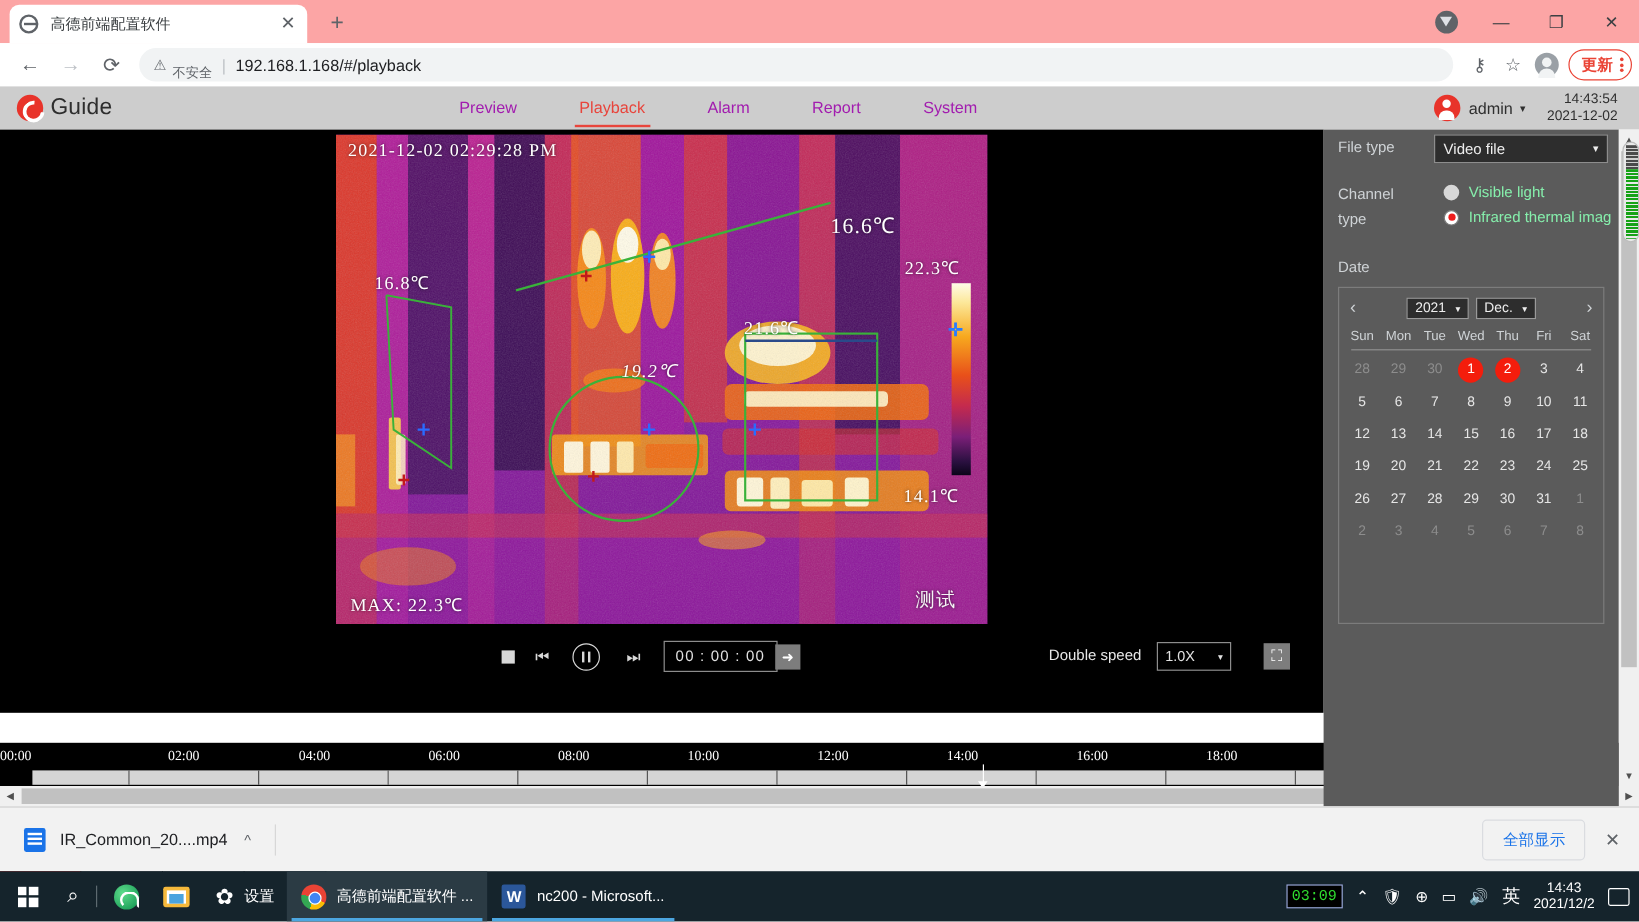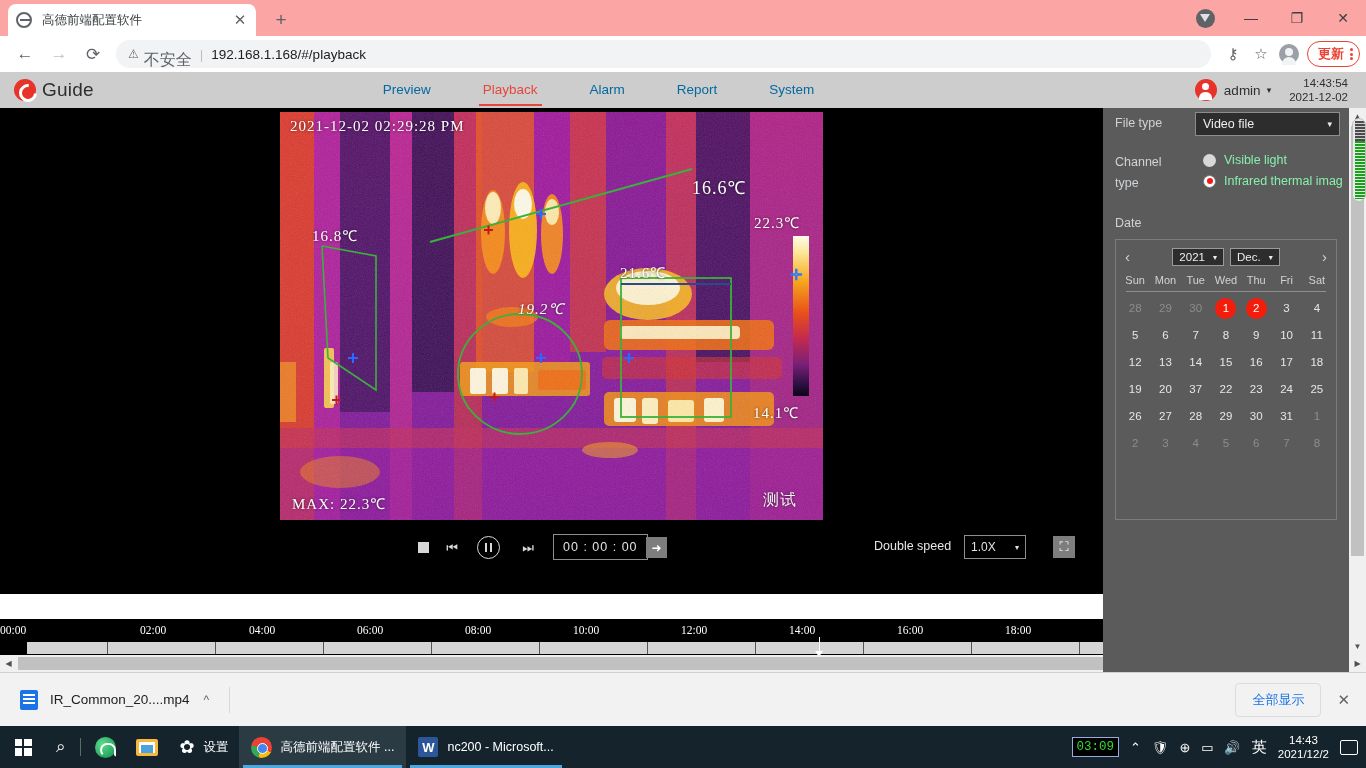--- a/index.html
+++ b/index.html
@@ -43,21 +43,21 @@
     display:flex; align-items:center;
   }
   .nav-ico { width:34px; height:34px; display:flex; align-items:center; justify-content:center;
     color:#5f6368; font-size:17px; }
   .nav-ico.dim { color:#bdc1c6; }
   .omnibox {
     flex:1; height:28px; background:#f1f3f4; border-radius:14px; margin:0 8px 0 6px;
     display:flex; align-items:center; padding:0 12px; font-size:13.5px; color:#202124;
   }
   .warn-tri { color:#5f6368; font-size:12px; margin-right:5px; }
-  .not-secure { color:#5f6368; font-size:16px;margin-top:12px; }
+  .not-secure { color:#5f6368; font-size:11px;margin-top:12px; }
   .omni-sep { color:#bdc1c6; margin:0 8px; }
   .url { color:#202124; font-size:13.5px; }
   .tb-right { display:flex; align-items:center; padding-right:6px; }
   .tb-ico { width:28px;height:28px; display:flex;align-items:center;justify-content:center;
      color:#5f6368; font-size:15px; }
   .avatar-ico { width:20px;height:20px;border-radius:50%;background:#9aa0a6; position:relative;}
   .avatar-ico:before{content:"";position:absolute;left:6px;top:3.5px;width:8px;height:8px;border-radius:50%;background:#f1f3f4;}
   .avatar-ico:after{content:"";position:absolute;left:3px;top:13px;width:14px;height:8px;border-radius:7px 7px 0 0;background:#f1f3f4;}
   .update-pill {
     display:flex; align-items:center; border:1px solid #ea4335; border-radius:14px;
@@ -72,21 +72,21 @@
     position:absolute; left:0; top:72px; width:1366px; height:36px;
     background:#cdcdcd; display:flex; align-items:center;
   }
   .brand { display:flex; align-items:center; margin-left:14px; }
   .brand-logo { width:22px;height:22px;border-radius:50%;background:#e8332a; position:relative;}
   .brand-logo:before{content:"";position:absolute;left:5px;top:5px;width:12px;height:12px;
     border:3px solid #fff; border-radius:50%; border-right-color:transparent; transform:rotate(-40deg);}
   .brand-name{ font-size:19px; color:#2e2e2e; margin-left:6px; letter-spacing:.2px;}
   .app-nav { display:flex; margin-left:263px; }
   .app-nav a {
-    font-size:13.5px; color:#0369a1; padding:0 26px; height:36px; line-height:36px;
+    font-size:13.5px; color:#a21caf; padding:0 26px; height:36px; line-height:36px;
     text-decoration:none; position:relative;
   }
   .app-nav a.active { color:#e8453c; }
   .app-nav a.active:after{content:"";position:absolute;left:22px;right:22px;bottom:2px;height:2px;background:#e8453c;}
   .hdr-right { position:absolute; right:18px; top:0; height:36px; display:flex; align-items:center; }
   .admin-ico { width:22px;height:22px;border-radius:50%;background:#e8332a; position:relative; }
   .admin-ico:before{content:"";position:absolute;left:7.5px;top:4px;width:7px;height:7px;border-radius:50%;background:#fff;}
   .admin-ico:after{content:"";position:absolute;left:4.5px;top:12.5px;width:13px;height:8px;border-radius:6px 6px 0 0;background:#fff;}
   .admin-name{ font-size:13.5px;color:#2f2f2f; margin-left:7px;}
   .caret-sm{ margin-left:6px; font-size:9px; color:#2f2f2f;}
@@ -589,21 +589,21 @@
         <span class="dcell">13</span>
         <span class="dcell">14</span>
         <span class="dcell">15</span>
         <span class="dcell">16</span>
         <span class="dcell">17</span>
         <span class="dcell">18</span>
       </div>
       <div class="wk">
         <span class="dcell">19</span>
         <span class="dcell">20</span>
-        <span class="dcell">37</span>
+        <span class="dcell">21</span>
         <span class="dcell">22</span>
         <span class="dcell">23</span>
         <span class="dcell">24</span>
         <span class="dcell">25</span>
       </div>
       <div class="wk">
         <span class="dcell">26</span>
         <span class="dcell">27</span>
         <span class="dcell">28</span>
         <span class="dcell">29</span>

